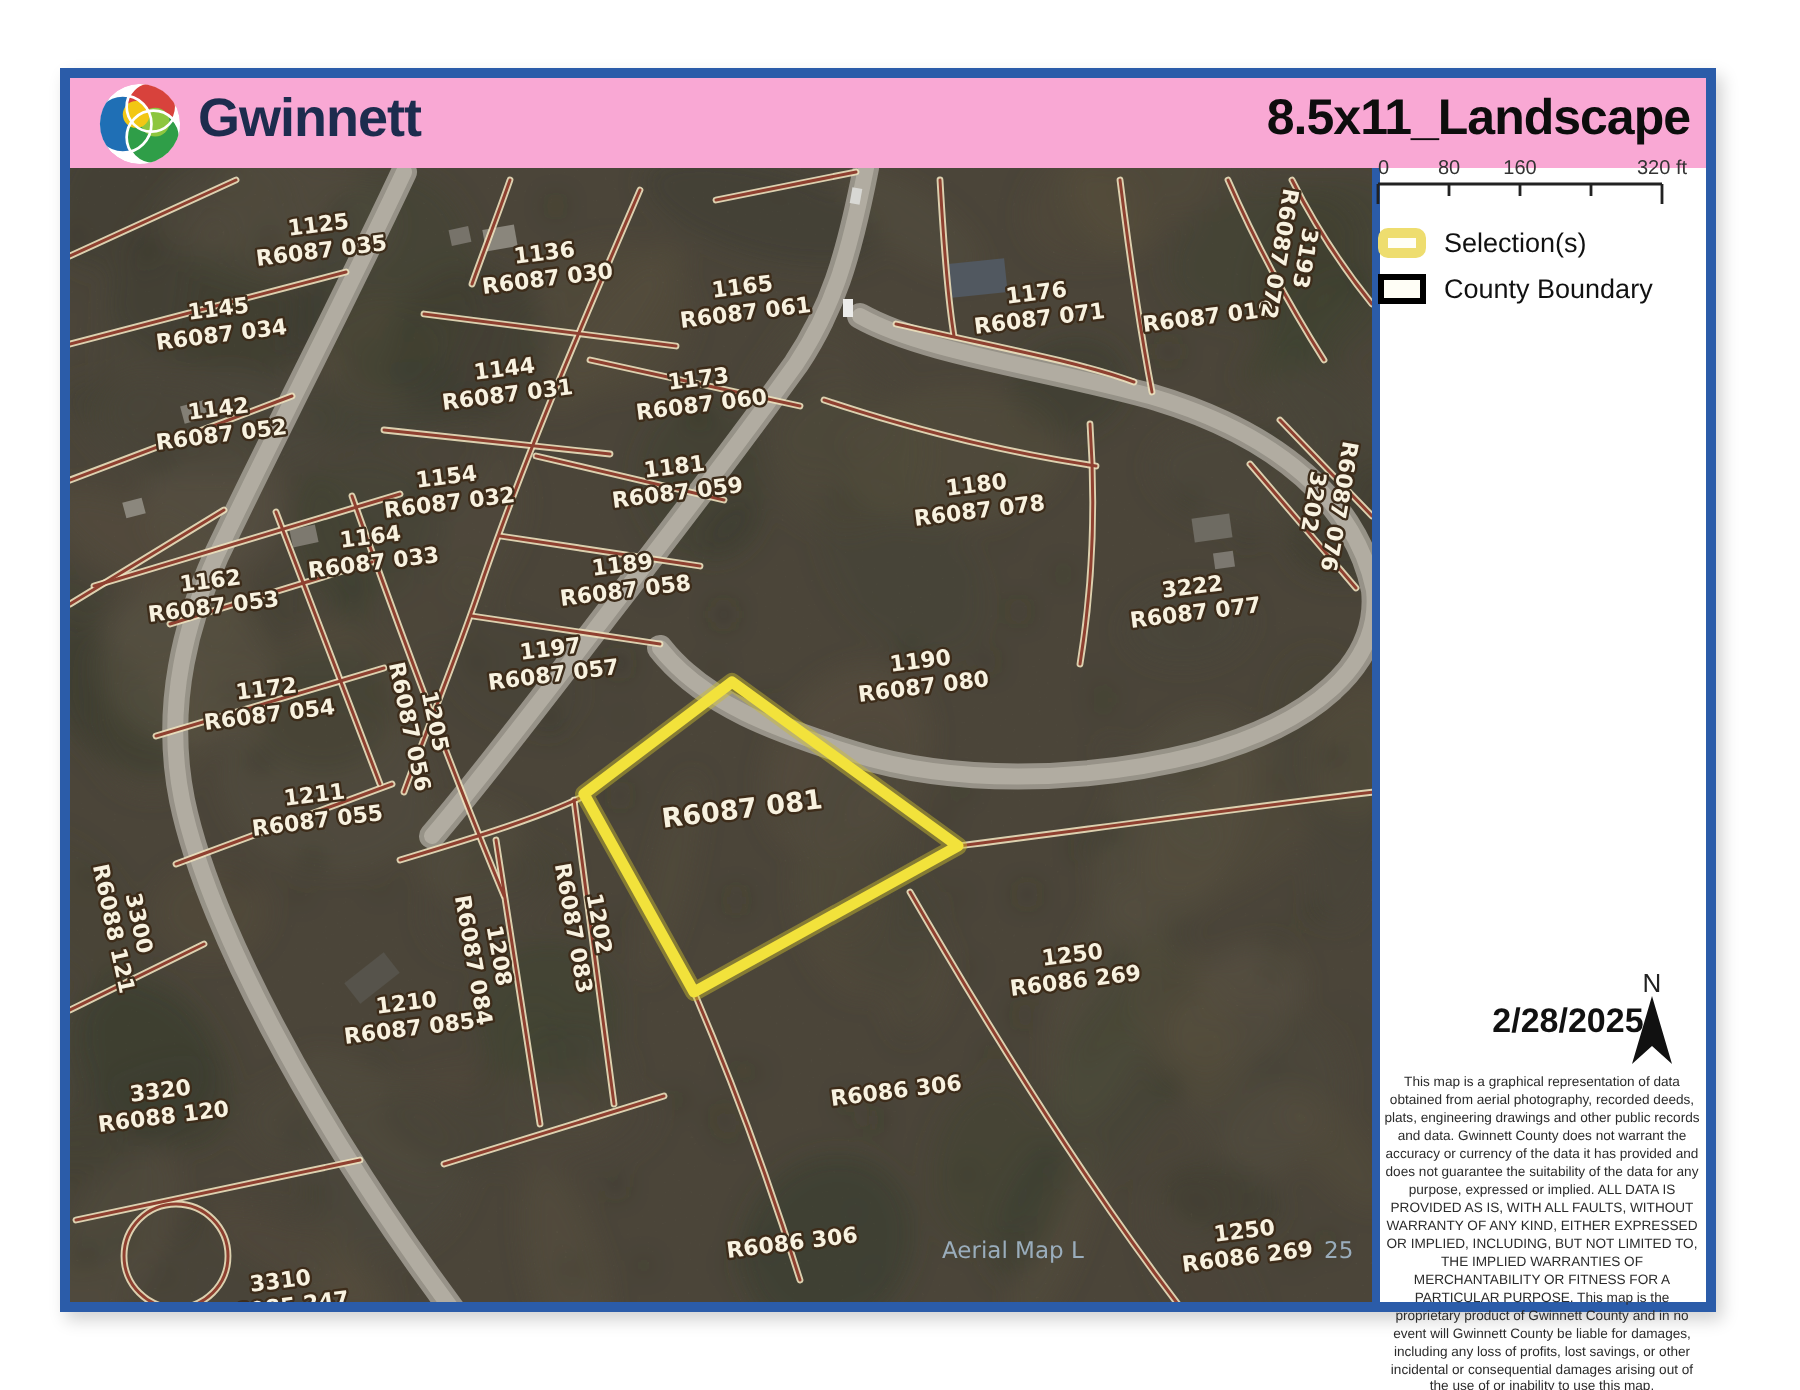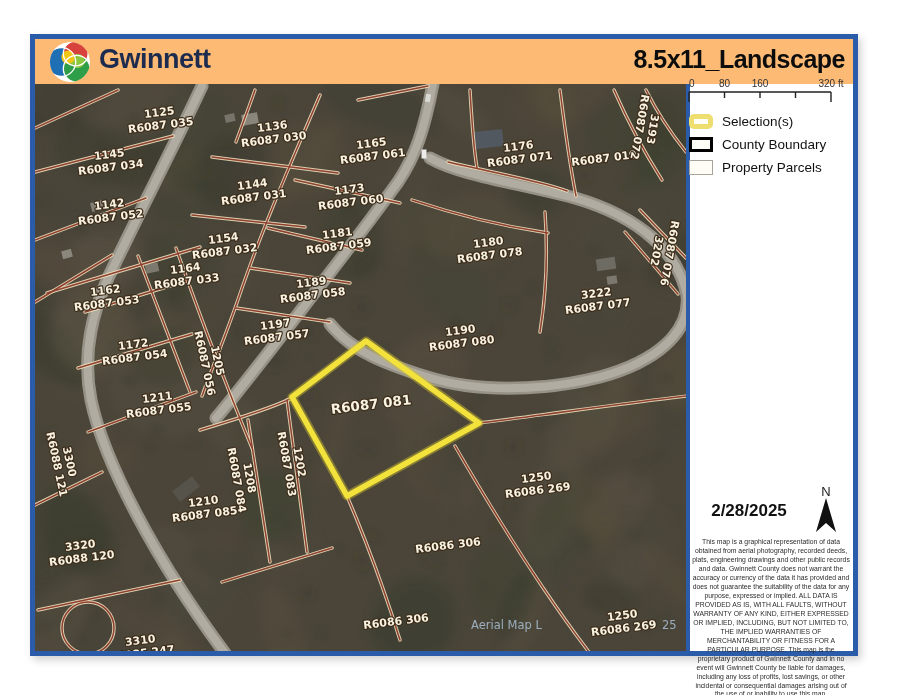--- a/index.html
+++ b/index.html
@@ -1,38 +1,38 @@
 <!DOCTYPE html>
 <html><head>
 <meta charset="utf-8">
 <style>
   html,body{margin:0;padding:0;background:#ffffff;font-family:"Liberation Sans",sans-serif;}
   #stage{position:relative;width:900px;height:695px;background:#fff;overflow:hidden;}
   #sheet{position:absolute;left:30px;top:34px;width:828px;height:622px;background:#fff;
          border:5px solid #2b5ca9;box-sizing:border-box;box-shadow:3px 4px 8px rgba(0,0,0,.18);}
   
-  #header{position:absolute;left:35px;top:39px;width:818px;height:45px;background:#fdba74;}
+  #header{position:absolute;left:35px;top:39px;width:818px;height:45px;background:#f9a8d4;}
   #logo{position:absolute;left:14px;top:2px;width:42px;height:42px;}
   #logo-text{position:absolute;left:64px;top:5px;font-size:27px;font-weight:bold;color:#1d2c4e;letter-spacing:-0.5px;}
   #page-title{position:absolute;right:8px;top:6px;font-size:25px;font-weight:bold;color:#0d0d0d;letter-spacing:-0.5px;text-align:right;}
   
   #map{position:absolute;left:35px;top:84px;width:651px;height:567px;background:#5a5345;overflow:hidden;}
   #map svg{display:block;}
   #divider{position:absolute;left:686px;top:84px;width:4px;height:567px;background:#2b5ca9;}
   
   #panel{position:absolute;left:690px;top:84px;width:163px;height:567px;background:#fff;}
   #scalebar{position:absolute;left:687px;top:78px;width:160px;height:32px;}
   #legend{position:absolute;left:689px;top:114px;width:162px;}
   .legend-row{display:flex;align-items:flex-start;height:22px;margin-bottom:1px;}
   .sw{width:24px;height:15px;box-sizing:border-box;margin-right:9px;flex:0 0 auto;background:#fffef6;}
   .sw-selection{border:5px solid #eedd6f;border-radius:5px;}
   .sw-county{border:3px solid #000;}
   .sw-parcels{border:1.5px solid #a9a49a;}
   .legend-label{font-size:13.5px;color:#111;}
-  #print-date{position:absolute;left:690px;top:501px;width:118px;text-align:center;font-size:17px;font-weight:bold;color:#111;}
+  #print-date{position:absolute;left:690px;top:501px;width:118px;text-align:center;font-size:17px;font-weight:bold;color:#111;padding-left:35px;}
   #north{position:absolute;left:813px;top:484px;width:26px;height:50px;}
   #north .n{position:absolute;top:0;left:0;width:26px;text-align:center;font-size:13px;color:#222;}
   #disclaimer{position:absolute;left:692px;top:538px;width:158px;text-align:center;
               font-size:6.8px;line-height:1.32;color:#2b2b2b;}
   .svg-label{font-family:"DejaVu Sans","Liberation Sans",sans-serif;}
 </style>
 </head>
 <body>
 
 <div id="stage">
@@ -594,24 +594,20 @@
 
   <div id="legend">
     <div class="legend-row">
       <div class="sw sw-selection"></div>
       <div class="legend-label">Selection(s)</div>
     </div>
     <div class="legend-row">
       <div class="sw sw-county"></div>
       <div class="legend-label">County Boundary</div>
     </div>
-    <div class="legend-row">
-      <div class="sw sw-parcels"></div>
-      <div class="legend-label">Property Parcels</div>
-    </div>
   </div>
 
   <div id="print-date">2/28/2025</div>
 
   <div id="north">
     <div class="n">N</div>
     <svg width="26" height="50" viewBox="0 0 26 50">
       <polygon points="13,14 23,48 13,39 3,48" fill="#111"></polygon>
     </svg>
   </div>

